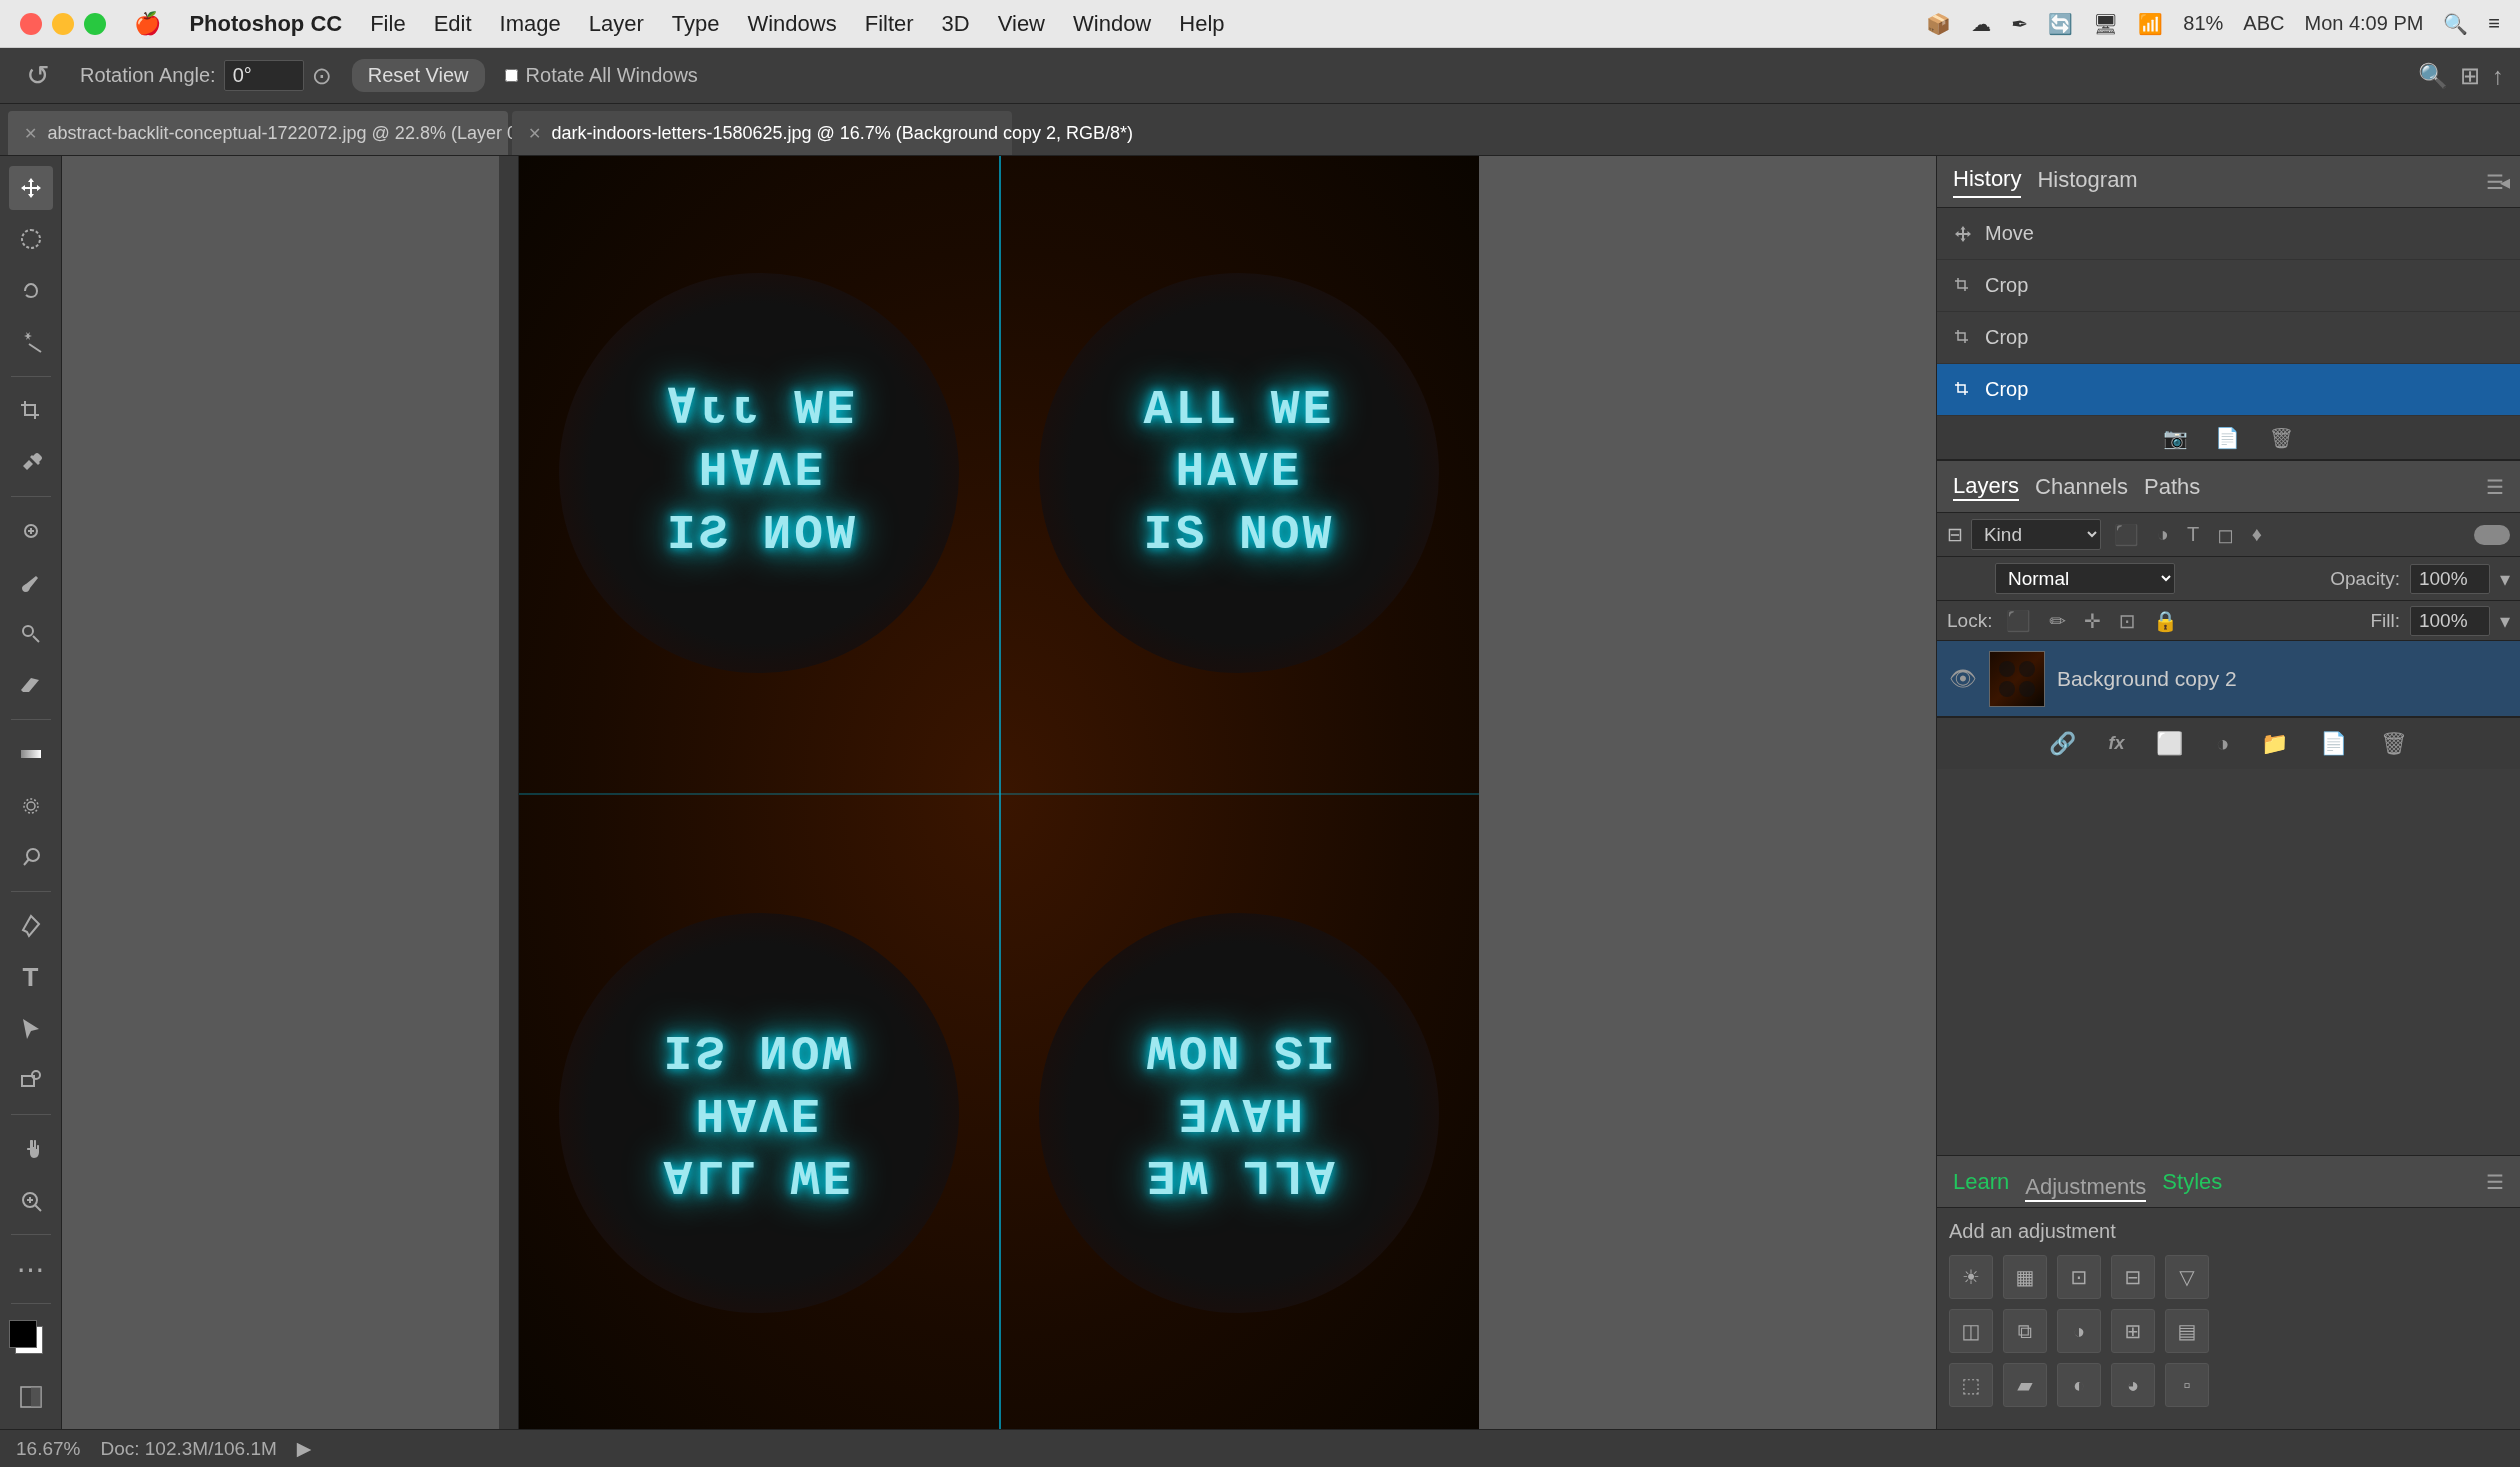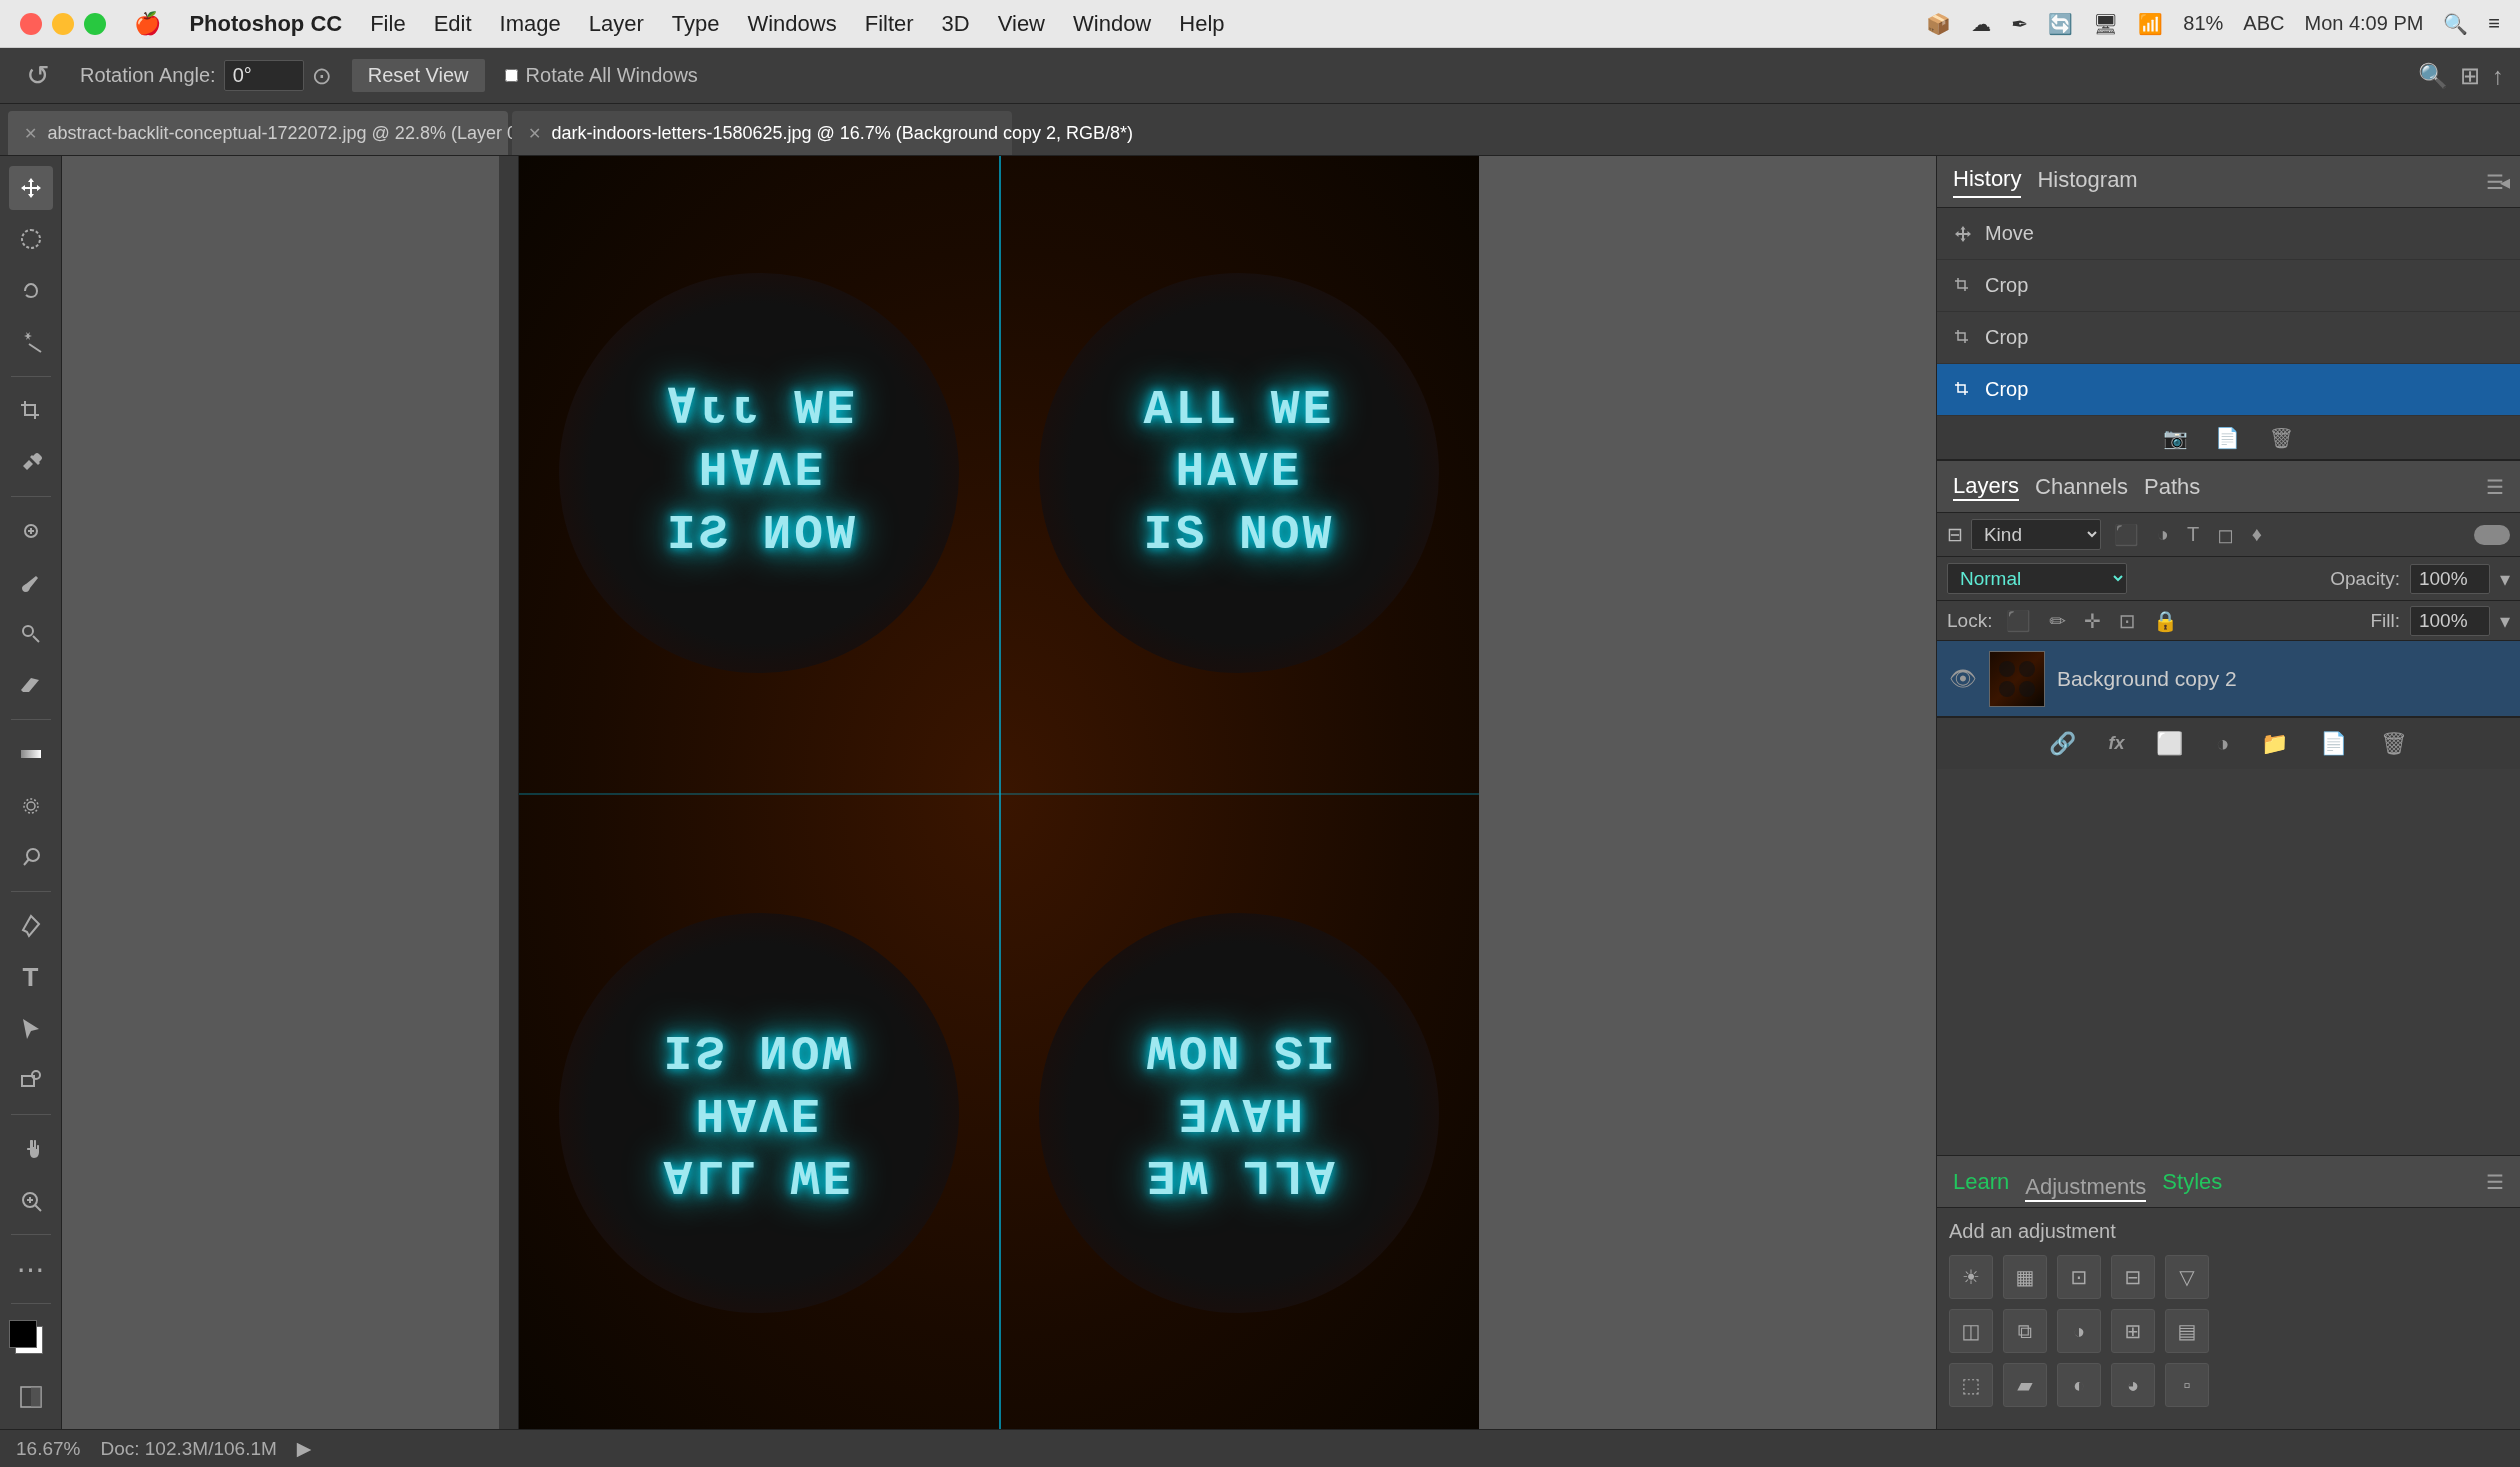--- a/index.html
+++ b/index.html
@@ -78,21 +78,21 @@
       padding: 3px 8px;
       width: 80px;
       border-radius: 2px;
     }
     .ps-toolbar-btn {
       background: #555;
       border: none;
       color: #ddd;
       font-size: 20px;
       padding: 5px 16px;
-      border-radius: 2px;
+      border-radius: 12px;
       cursor: pointer;
       white-space: nowrap;
     }
     .ps-toolbar-checkbox {
       display: flex;
       align-items: center;
       gap: 8px;
       font-size: 20px;
       color: #bbb;
     }
@@ -379,25 +379,26 @@
       background: #3d3d3d;
       display: flex;
       align-items: center;
       padding: 0 10px;
       gap: 10px;
       border-bottom: 1px solid #222;
     }
     .blend-select {
       background: #2a2a2a;
       border: 1px solid #555;
-      color: #5eead4;
+      color: #ffffff;
       font-size: 19px;
       padding: 3px 8px;
       border-radius: 2px;
       width: 180px;
+      margin-left: 48px;
     }
     .opacity-label {
       font-size: 19px;
       color: #bbb;
       margin-left: auto;
     }
     .opacity-value {
       background: #2a2a2a;
       border: 1px solid #555;
       color: #ccc;

